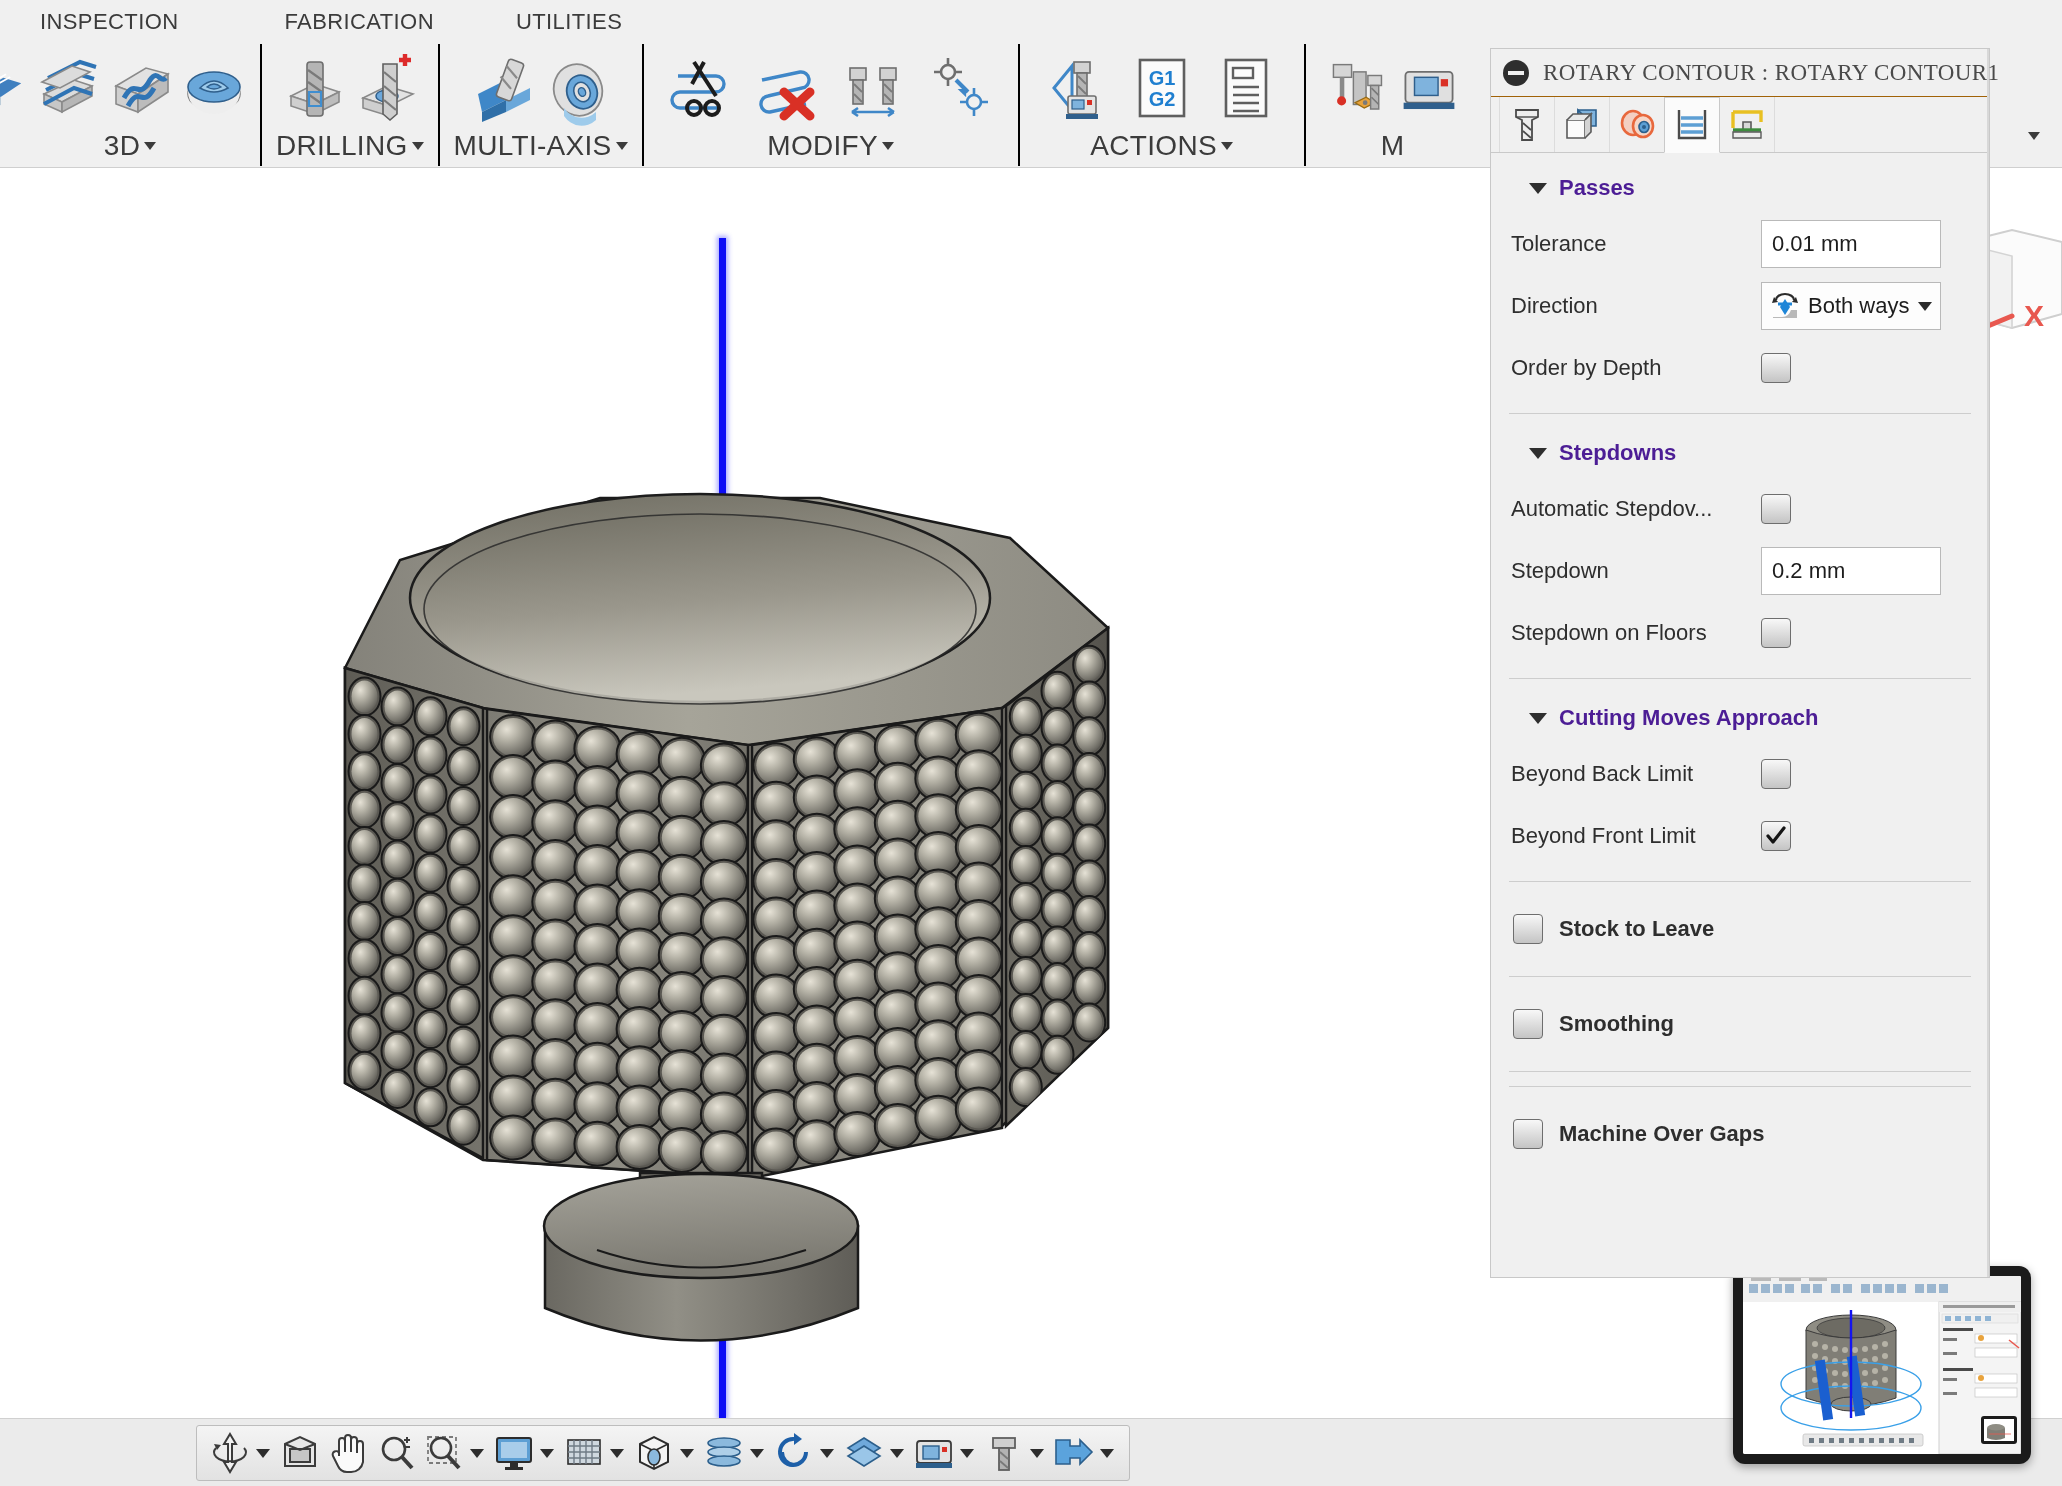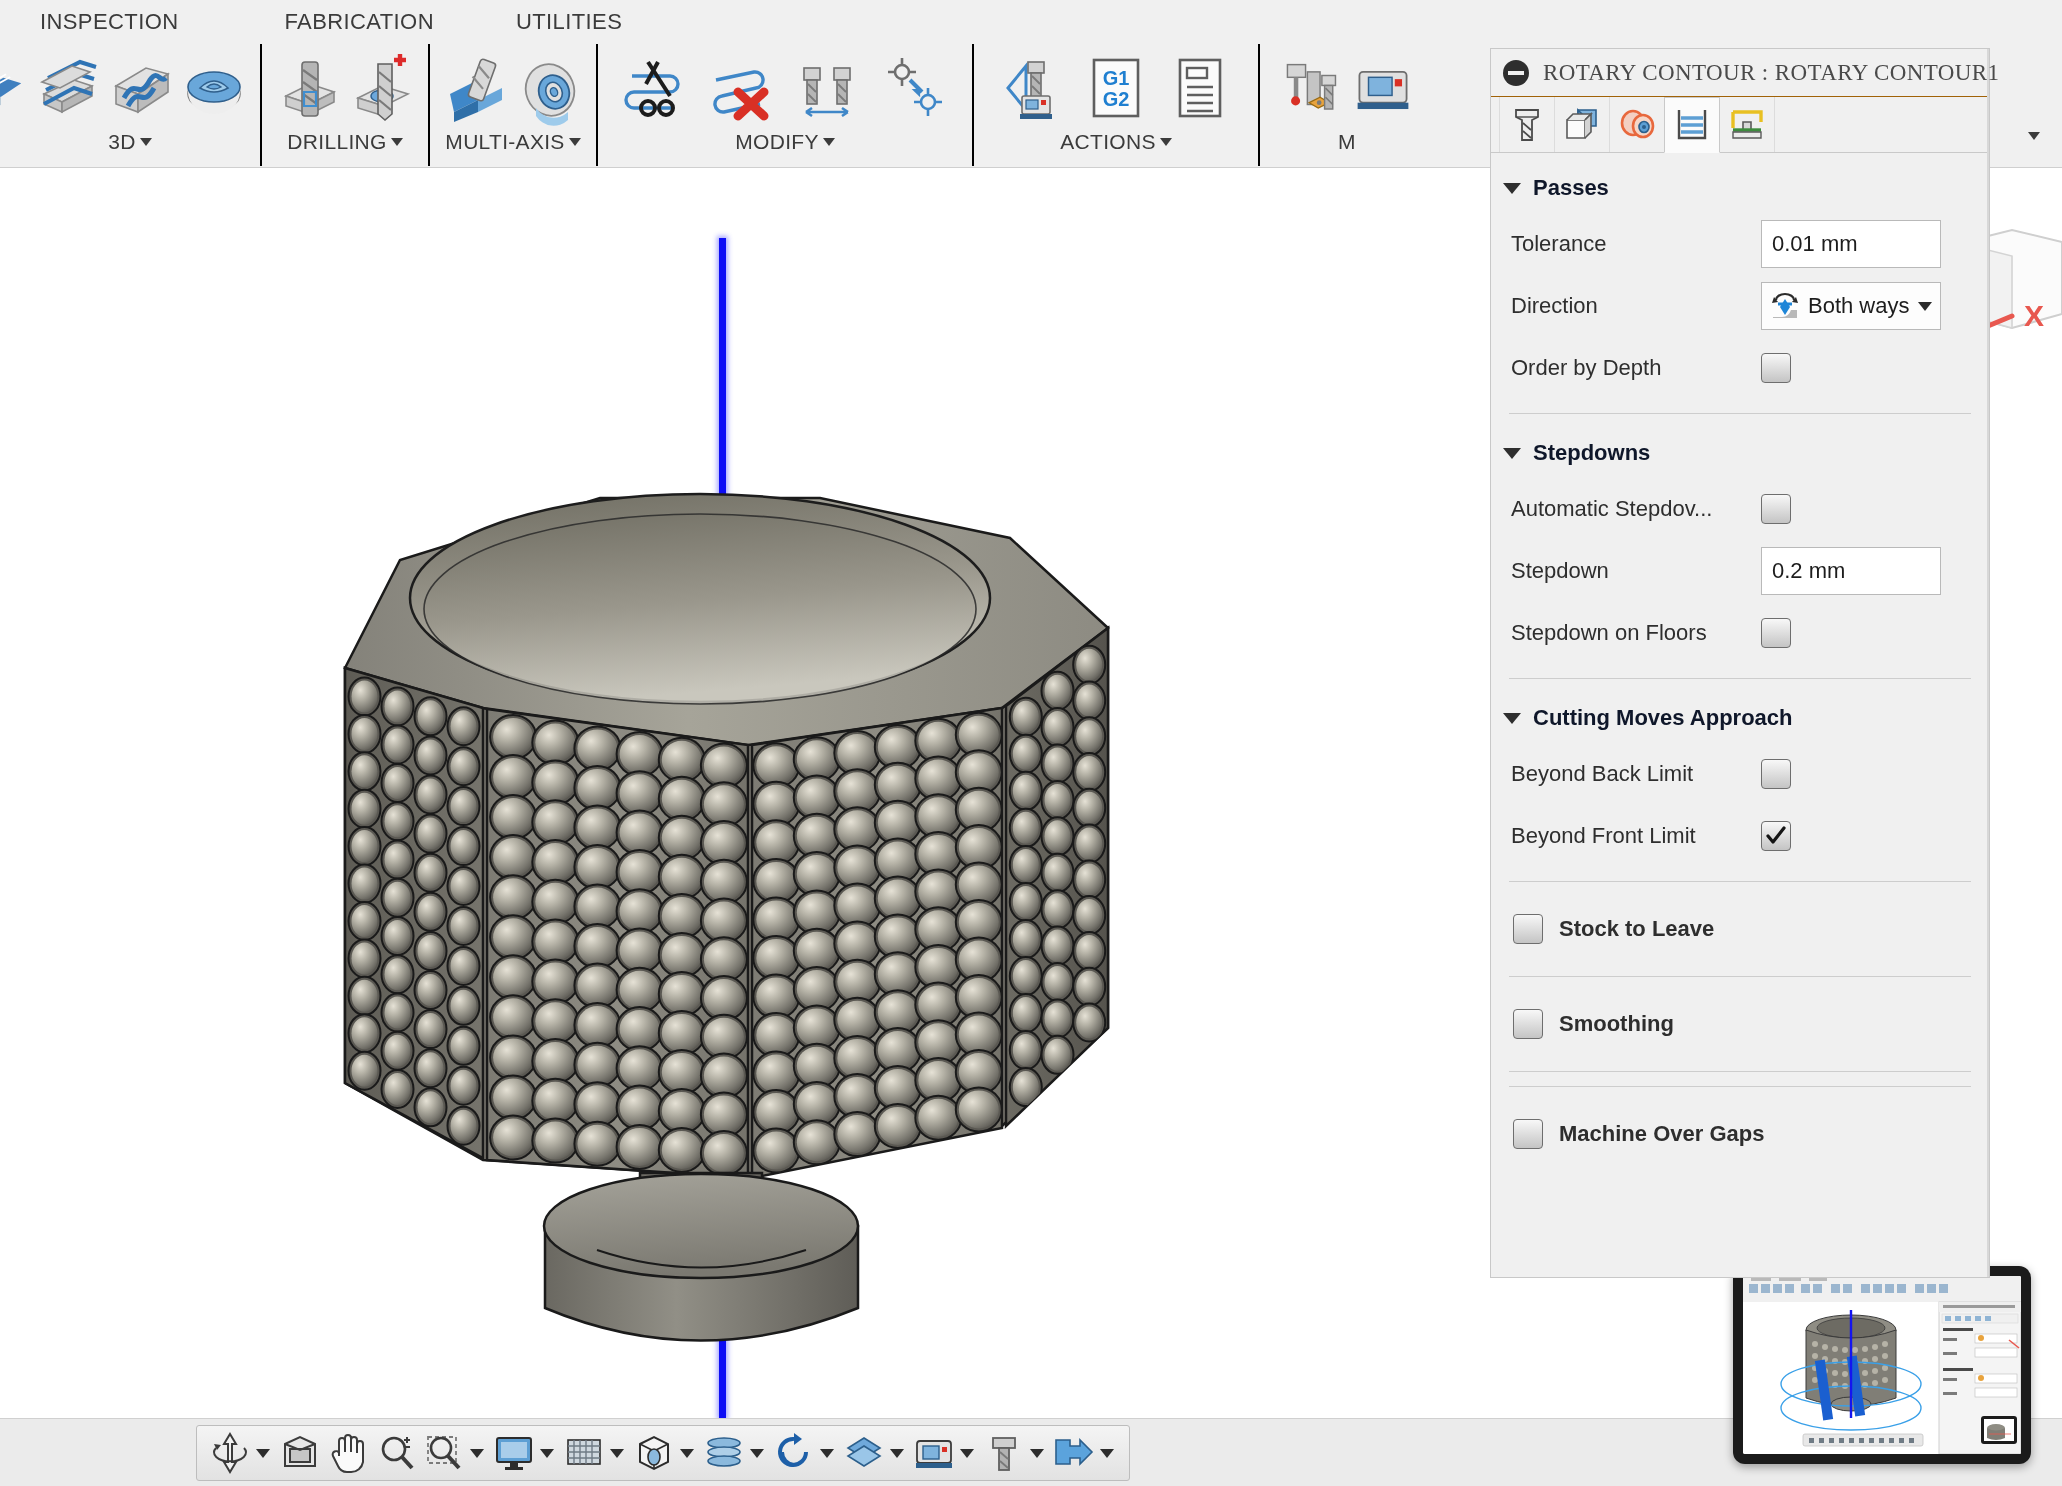--- a/index.html
+++ b/index.html
@@ -35,21 +35,21 @@
     display: flex; align-items: flex-start;
   }
   .rgroup {
     position: relative; height: 122px;
     display: flex; flex-direction: column; align-items: center;
     padding: 0 14px;
   }
   .rgroup + .rgroup { border-left: 2px solid #000000; }
   .rgroup-icons { display: flex; align-items: flex-end; gap: 10px; height: 82px; padding-top: 6px; }
   .rgroup-label {
-    font-size: 21px; color: #3b3b3b; letter-spacing: .3px;
+    font-size: 28px; color: #3b3b3b; letter-spacing: .3px;
     display: flex; align-items: center; gap: 4px; margin-top: 4px; white-space: nowrap;
   }
   .caret-dn {
     width: 0; height: 0; border-left: 6px solid transparent;
     border-right: 6px solid transparent; border-top: 8px solid #3b3b3b;
     display: inline-block;
   }
   .ricon { width: 64px; height: 72px; display: block; }
   .ricon-sm { width: 58px; height: 72px; display:block; }
 
@@ -127,21 +127,21 @@
     margin-right: -1px; cursor: default;
   }
   .dlg-tab.active {
     background: #fbfbfb; border: 1px solid #c9c9c9; border-bottom: 1px solid #fbfbfb;
     position: relative; z-index: 2; margin-bottom: -1px;
   }
   #dlg-body { flex: 1; overflow: hidden; padding-top: 10px; }
 
   .sec-header {
     display: flex; align-items: center; gap: 12px;
-    padding: 12px 0 12px 12px; font-size: 22px; font-weight: bold; color: #0f172a;
+    padding: 12px 0 12px 38px; font-size: 22px; font-weight: bold; color: #4c1d95;
   }
   .tri {
     width: 0; height: 0; border-left: 9px solid transparent;
     border-right: 9px solid transparent; border-top: 11px solid #2e2e2e;
   }
   .frow {
     display: flex; align-items: center; height: 62px; padding-left: 20px;
   }
   .flabel { font-size: 22px; color: #2e2e2e; width: 250px; white-space: nowrap; }
   .finput {

